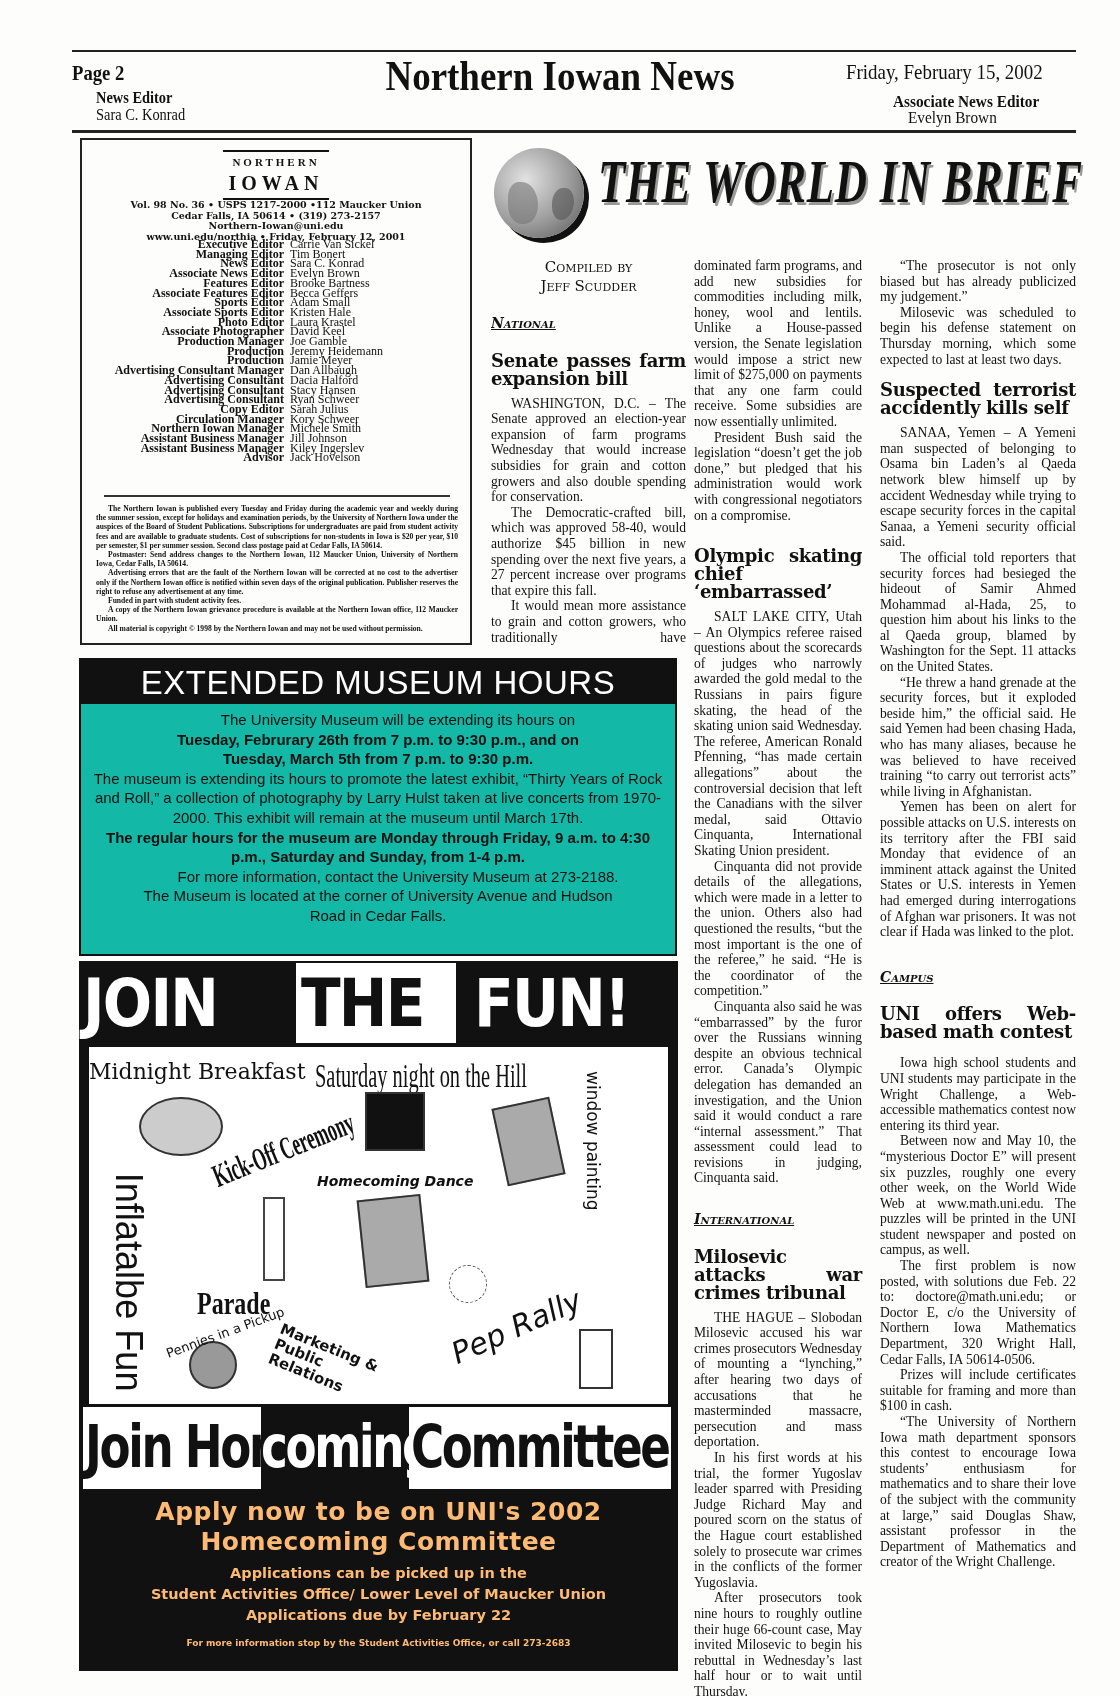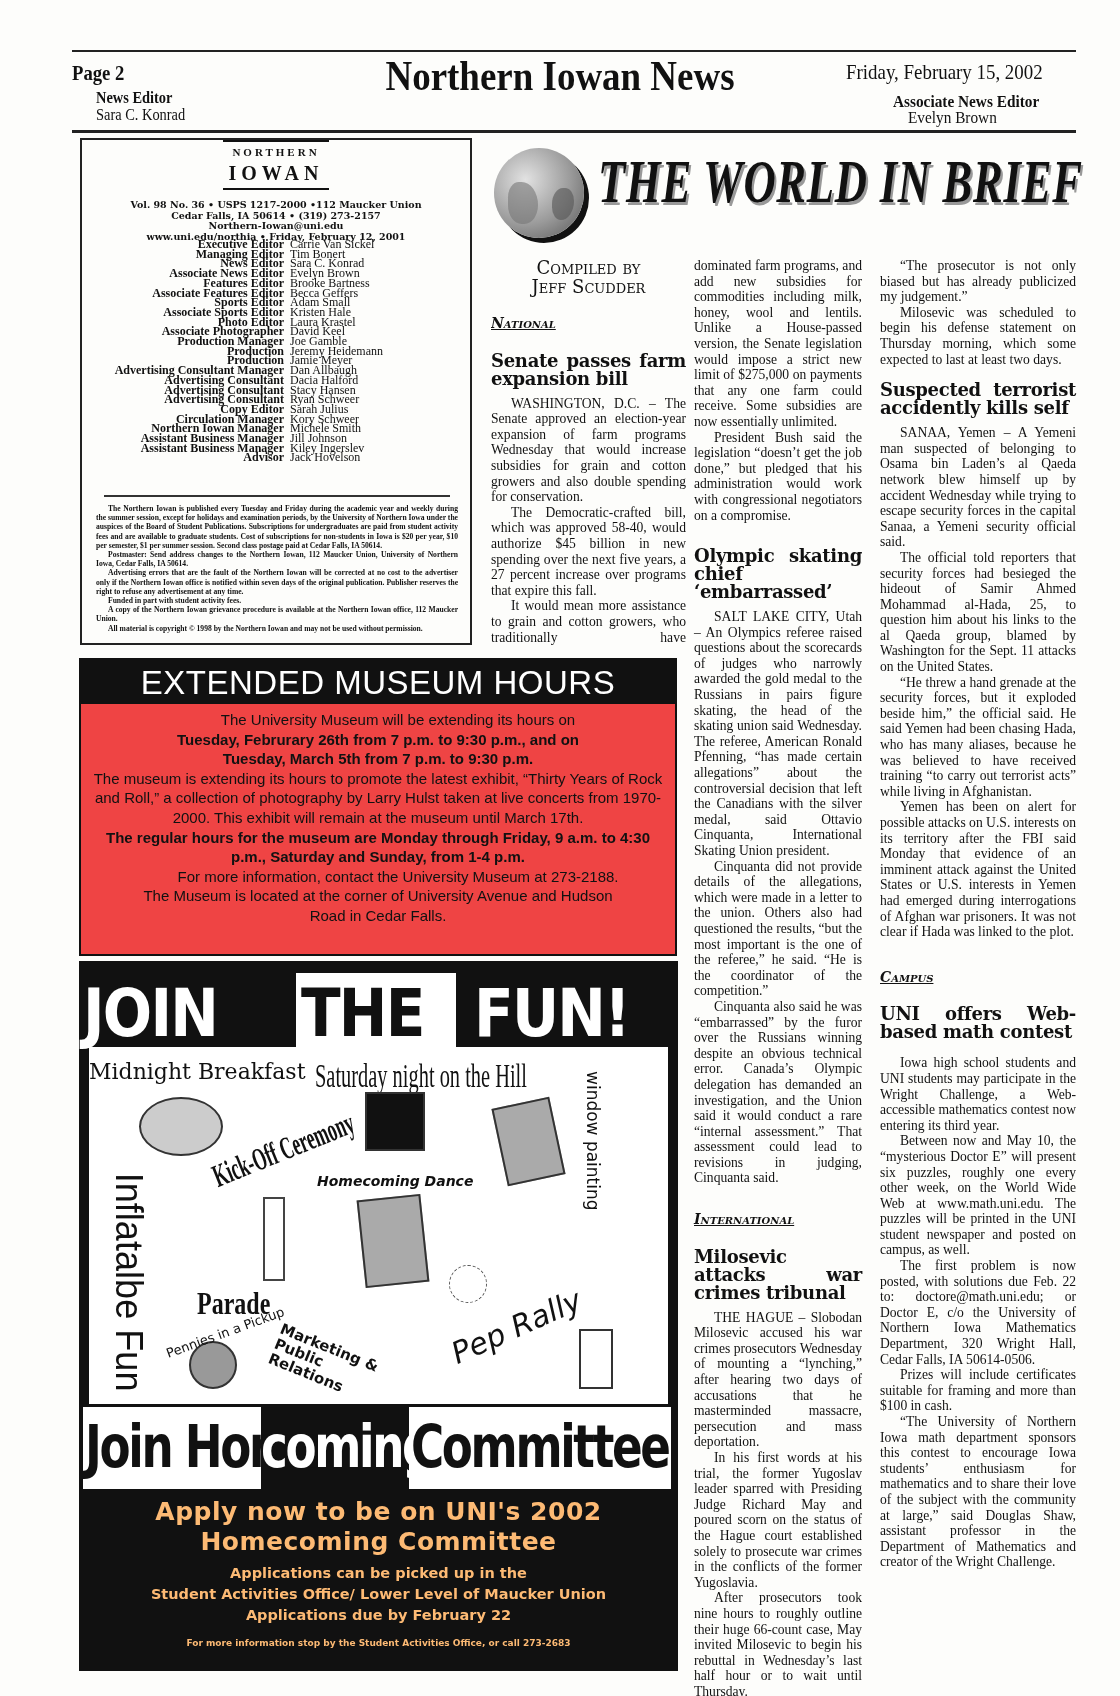--- a/index.html
+++ b/index.html
@@ -11,21 +11,21 @@
   .page-num { left: 72px; top: 60px; font-size: 22px; font-weight: bold; font-family: "Liberation Serif", serif; transform: scaleX(0.85); transform-origin: left; }
   .news-ed-l { left: 96px; top: 89px; font-size: 16px; font-weight: bold; line-height: 17px; transform: scaleX(0.9); transform-origin: left; }
   .news-ed-n { left: 96px; top: 106px; font-size: 16px; line-height: 17px; transform: scaleX(0.9); transform-origin: left; }
   .masthead { left: 0; width: 1120px; top: 52px; text-align: center; font-size: 42px; font-weight: bold; transform: scaleX(0.88); }
   .date { left: 846px; top: 60px; font-size: 21px; transform: scaleX(0.9); transform-origin: left; white-space: nowrap; }
   .assoc-l { left: 893px; top: 92px; font-size: 17px; font-weight: bold; transform: scaleX(0.9); transform-origin: left; white-space: nowrap; }
   .assoc-n { left: 908px; top: 108px; font-size: 17px; transform: scaleX(0.9); transform-origin: left; white-space: nowrap; }
 
   
   .staffbox { left: 80px; top: 138px; width: 392px; height: 507px; border: 2px solid #222; box-sizing: border-box; }
-  .nameplate { left: 0; width: 100%; top: 0; text-align: center; }
+  .nameplate { left: 0; width: 100%; top: 10px; text-align: center; }
   .nameplate .line { width: 106px; height: 2px; background: #111; margin: 0 auto; }
   .nameplate .n1 { font-size: 11px; letter-spacing: 3px; font-weight: bold; margin: 4px 0 0; }
   .nameplate .n2 { font-size: 20px; letter-spacing: 5px; font-weight: bold; margin: 4px 0 3px; }
   .info { left: 0; width: 100%; top: 60px; text-align: center; font-size: 9.5px; font-weight: bold; line-height: 10.5px; font-family: "DejaVu Serif", serif; }
   .staff { left: 0; top: 100px; width: 100%; font-size: 12px; line-height: 9.7px; }
   .staff .row { display: flex; }
   .staff .role { width: 202px; text-align: right; font-weight: bold; padding-right: 6px; white-space: nowrap; }
   .staff .name { white-space: nowrap; }
   .staff-rule { left: 22px; top: 355px; width: 346px; height: 2px; background: #333; }
   .fine { left: 14px; top: 364px; width: 362px; font-size: 7.6px; line-height: 9.2px; font-weight: bold; text-align: justify; }
@@ -35,35 +35,35 @@
   .globe { left: 494px; top: 148px; width: 90px; height: 90px; border-radius: 50%; background: radial-gradient(circle at 35% 35%, #e2e2e2, #9a9a9a 55%, #555 100%); box-shadow: 5px 5px 0 #111; }
   .globe .land1 { position:absolute; left: 14px; top: 34px; width: 30px; height: 42px; background:#777; border-radius: 40% 60% 50% 50%; opacity:.6;}
   .globe .land2 { position:absolute; left: 58px; top: 40px; width: 22px; height: 32px; background:#555; border-radius: 50% 40% 60% 40%; opacity:.6;}
   .wib { left: 598px; top: 146px; font-size: 62px; font-weight: bold; font-style: italic; letter-spacing: 1px; transform: scaleX(0.72); transform-origin: left; white-space: nowrap; text-shadow: 3px 3px 0 #999; font-family: "Liberation Serif", serif; }
 
   
   .col { font-size: 13.6px; line-height: 15.6px; text-align: justify; }
   .col p { margin: 0; text-indent: 20px; }
   .col h3 { margin: 0 0 8px; font-size: 18px; line-height: 18px; font-weight: bold; text-align: justify; text-align-last: left; font-family: "DejaVu Serif", serif; letter-spacing: -0.3px; }
   .sect { font-size: 14px; font-style: italic; font-weight: bold; text-decoration: underline; font-variant: small-caps; margin: 0 0 20px; font-family: "DejaVu Serif", serif; }
-  .byline { text-align: center; font-variant: small-caps; font-size: 18px; line-height: 19px; font-family: "DejaVu Serif", serif; margin: 0 0 20px; }
+  .byline { text-align: center; font-variant: small-caps; font-size: 15px; line-height: 19px; font-family: "DejaVu Serif", serif; margin: 0 0 20px; }
 
   .col1 { left: 491px; top: 258px; width: 195px; height: 392px; overflow: hidden; }
   .col2 { left: 694px; top: 258px; width: 168px; }
   .col3 { left: 880px; top: 258px; width: 196px; }
 
   
-  .museum { left: 79px; top: 658px; width: 598px; height: 298px; border: 2px solid #111; box-sizing: border-box; background: #ef4444; }
+  .museum { left: 79px; top: 658px; width: 598px; height: 298px; border: 2px solid #111; box-sizing: border-box; background: #14b8a6; }
   .museum .bar { background: #111; color: #fff; font-family: "Liberation Sans", sans-serif; font-size: 33px; text-align: center; height: 44px; line-height: 46px; letter-spacing: 0.5px; }
   .museum .body { font-family: "Liberation Sans", sans-serif; font-size: 15px; line-height: 19.6px; text-align: center; padding-top: 6px; }
   .museum .b { font-weight: bold; }
 
   
   .hc { left: 79px; top: 961px; width: 599px; height: 710px; background: #111; }
-  .hc .title { position:absolute; left:0; top:10px; width:100%; height: 84px; }
+  .hc .title { position:absolute; left:0; top:0; width:100%; height: 84px; }
   .hc .tw { position:absolute; top: 8px; font-family: "DejaVu Sans", sans-serif; font-weight: bold; font-size: 66px; letter-spacing: -2px; line-height: 70px; color:#fff; transform: scaleX(0.88); transform-origin: left; }
   .hc .the-box { position:absolute; left: 217px; top: 2px; width: 160px; height: 80px; background:#fff; }
   .hc .fun-area { position:absolute; left: 10px; top: 86px; width: 579px; height: 357px; background:#fff; }
   .hc .lbl { position:absolute; white-space: nowrap; color:#111; }
   .hc .commbar { position:absolute; left: 0; top: 442px; width: 599px; height: 88px; }
   .hc .cw { position:absolute; top: 4px; height: 80px; font-family: "DejaVu Sans", sans-serif; font-weight: bold; font-size: 58px; line-height: 80px; letter-spacing: -3px; transform: scaleX(0.78); transform-origin: left; white-space: nowrap; }
   .hc .apply { position:absolute; left: 0; top: 530px; width: 599px; text-align:center; color:#fdba74; font-family: "DejaVu Sans", sans-serif; font-weight: bold; }
   .ill { position:absolute; background:#bbb; border: 2px solid #333; }
 </style>
 </head>

